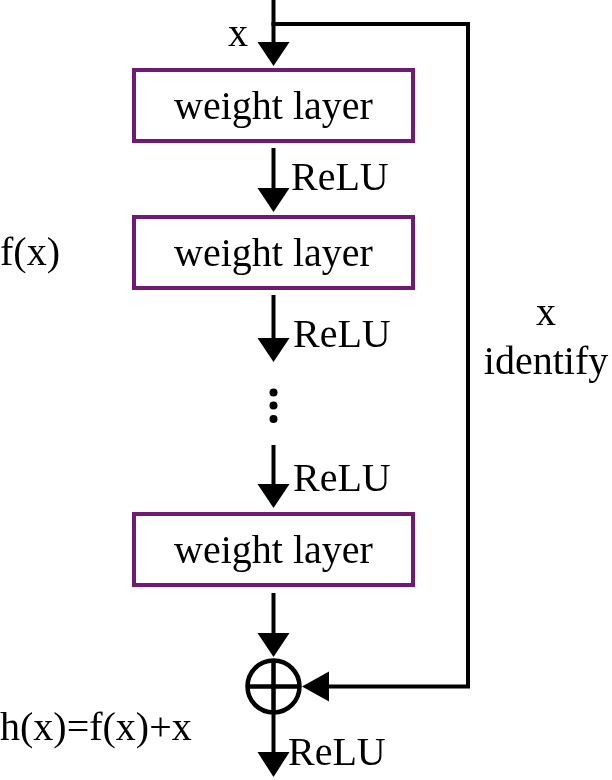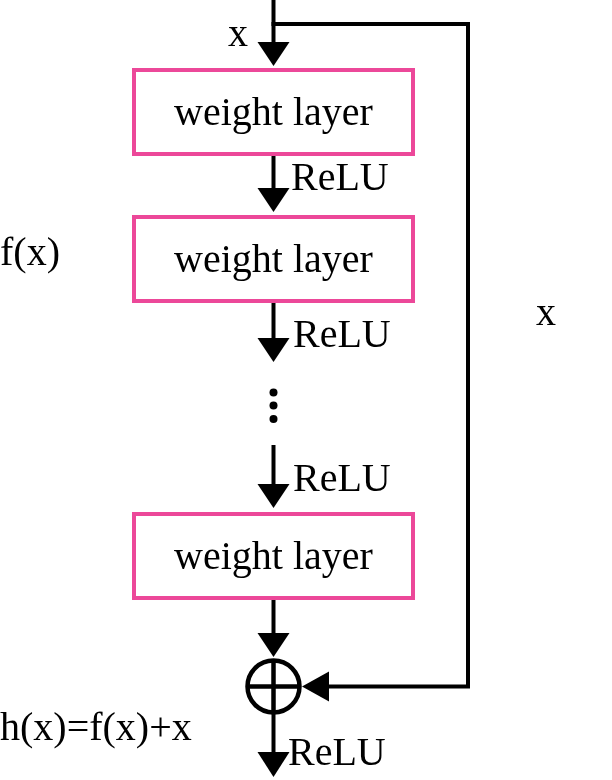--- a/index.html
+++ b/index.html
@@ -20,23 +20,23 @@
     position: absolute;
     left: 0;
     top: 0;
     width: 612px;
     height: 780px;
   }
   .wbox {
     position: absolute;
     left: 132px;
     width: 283px;
-    height: 88px;
+    height: 75px;
     box-sizing: border-box;
-    border: 4px solid #ec4899;
+    border: 4px solid #701a75;
     background: #ffffff;
     display: flex;
     align-items: center;
     justify-content: center;
     font-size: 40px;
     line-height: 1;
     white-space: nowrap;
   }
   .box-1 { top: 68px; }
   .box-2 { top: 215px; }
@@ -118,16 +118,17 @@
   <div class="wbox box-3">
     <span>weight layer</span>
   </div>
 
   <div class="lbl x-top">x</div>
   <div class="lbl relu-1">ReLU</div>
   <div class="lbl fx">f(x)</div>
   <div class="lbl relu-2">ReLU</div>
   <div class="lbl relu-3">ReLU</div>
   <div class="lbl x-right">x</div>
+  <div class="lbl identify">identify</div>
   <div class="lbl hx">h(x)=f(x)+x</div>
   <div class="lbl relu-4">ReLU</div>
 
 </div>
 
 </body></html>

